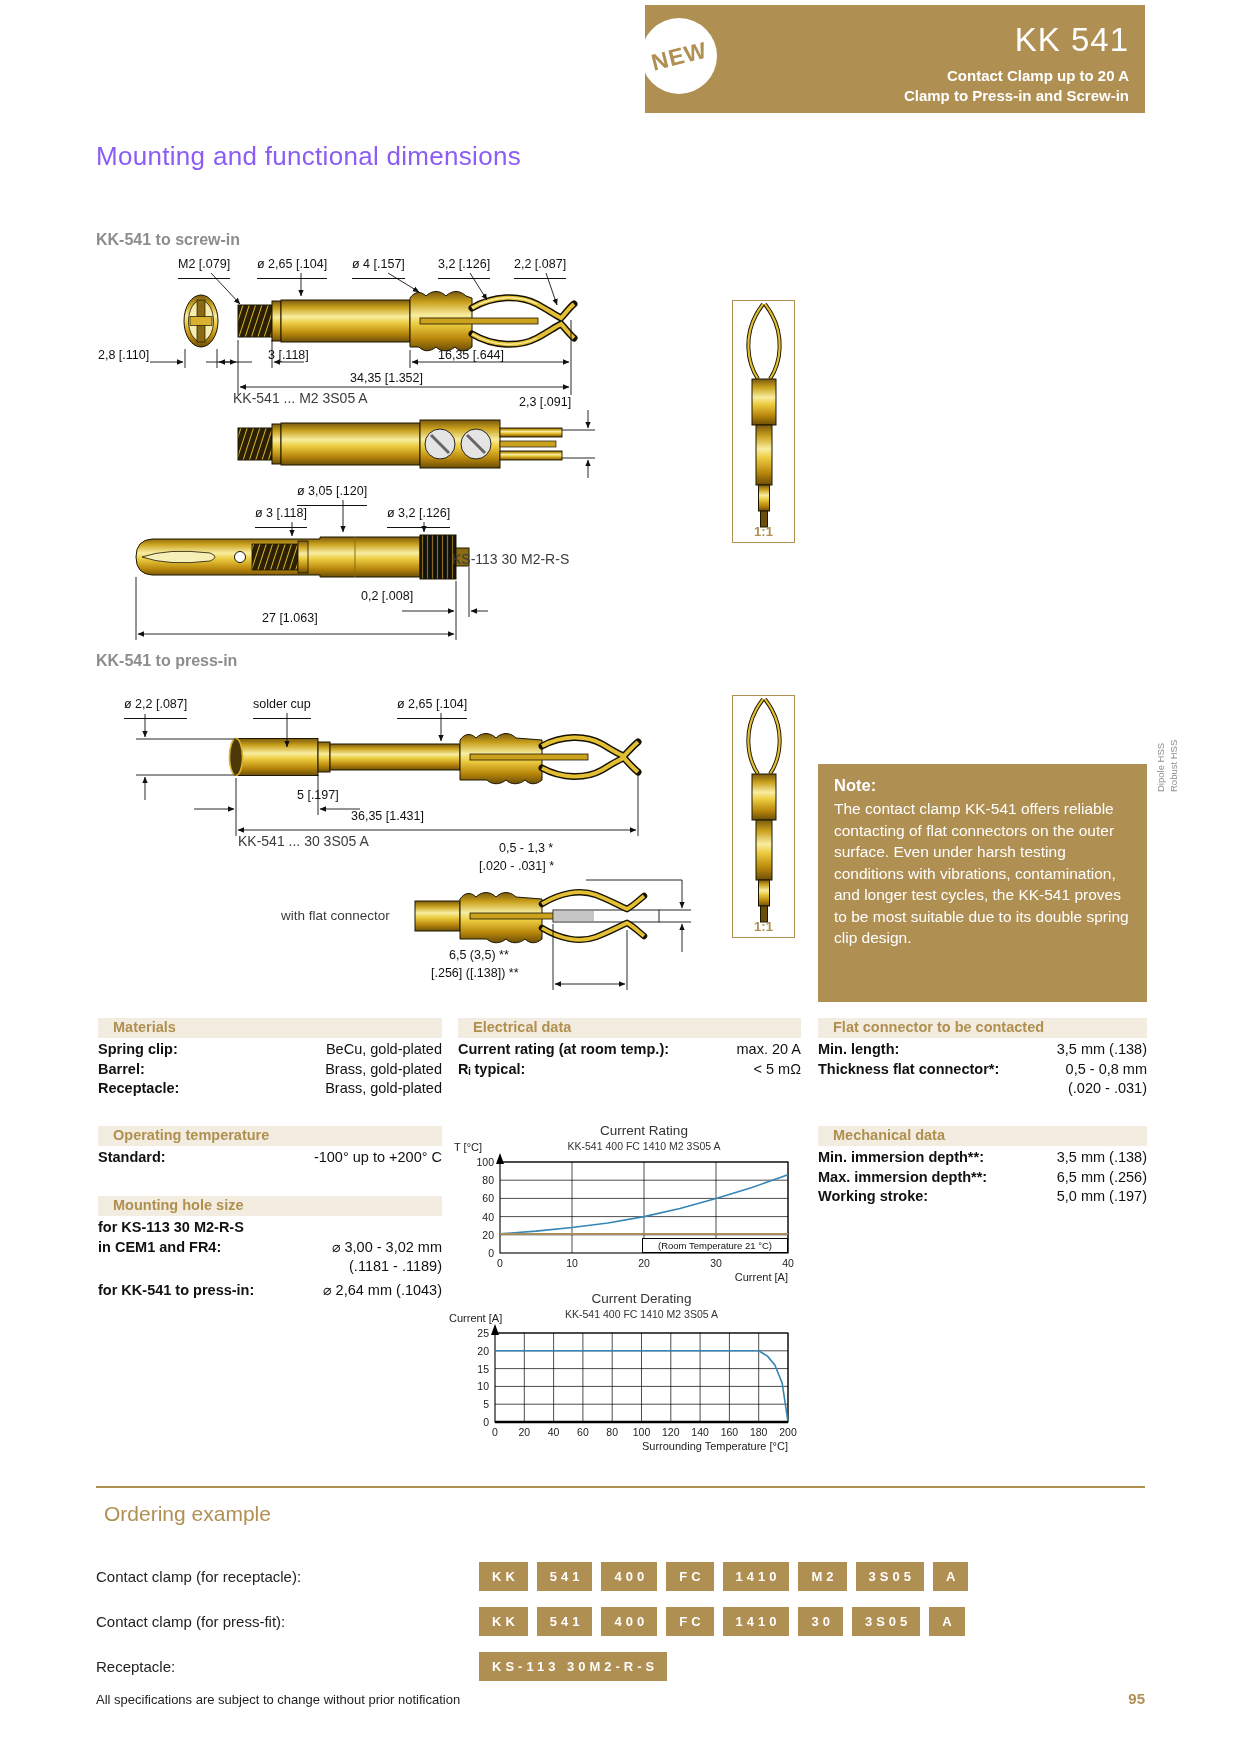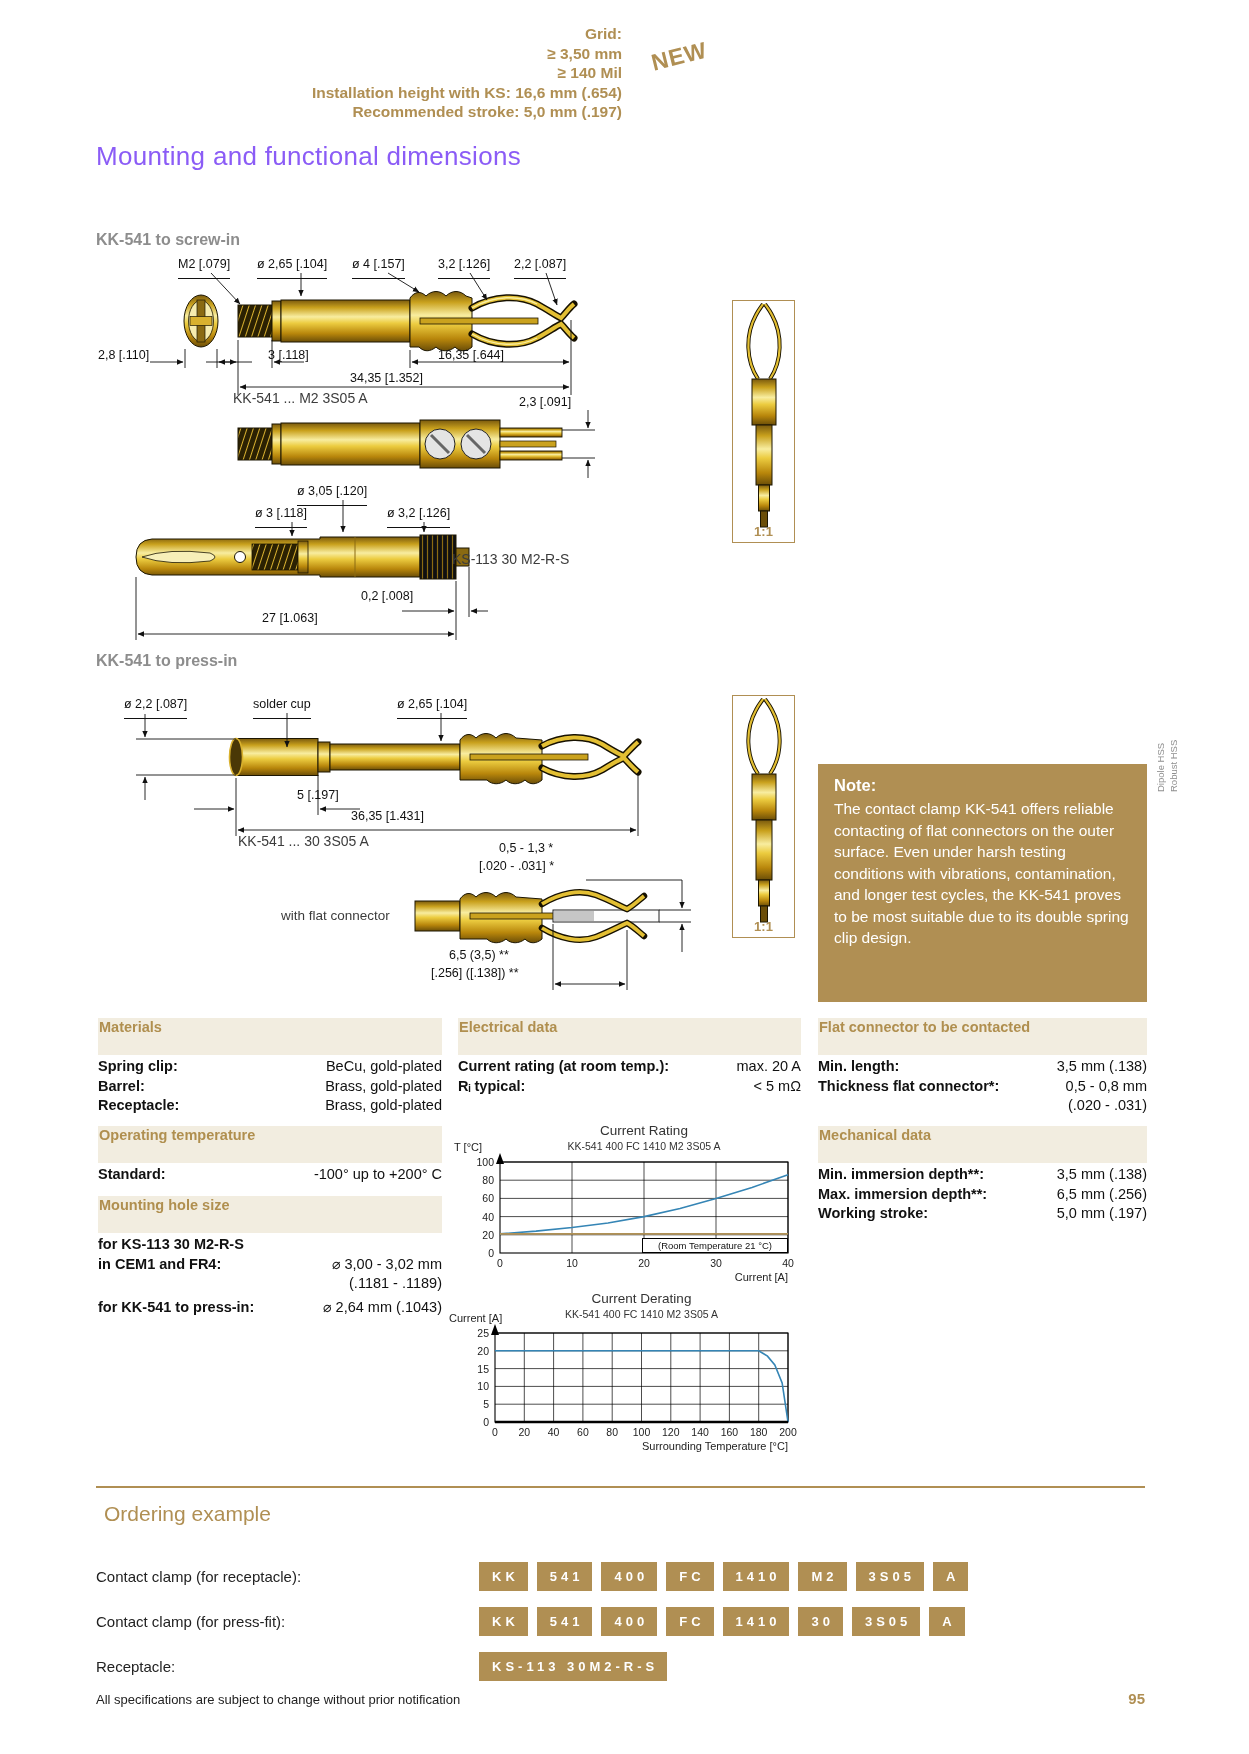--- a/index.html
+++ b/index.html
@@ -26,22 +26,22 @@
   .scale-label{position:absolute;bottom:3px;left:0;width:100%;text-align:center;
                color:#b08f53;font-weight:bold;font-size:13px}
   .notebox{position:absolute;left:818px;top:764px;width:329px;height:238px;background:#b08f53;
            color:#fff;padding:12px 16px;box-sizing:border-box}
   .notebox .nt{font-weight:bold;font-size:16.5px;margin-bottom:3px}
   .notebox .nb{font-size:15.5px;line-height:21.5px}
   .sidetab{position:absolute;left:1155px;top:692px;display:flex;gap:2px;height:100px}
   .sidetab span{writing-mode:vertical-rl;transform:rotate(180deg);font-size:9.5px;color:#8f8f8f}
   
   .spec{position:absolute}
-  .bar{background:#f2ede0;color:#b08f4f;font-weight:bold;font-size:14.5px;height:37px;
-       line-height:19px;padding-left:1px;margin-bottom:2px}
+  .bar{background:#f2ede0;color:#b08f4f;font-weight:bold;font-size:14.5px;height:20px;
+       line-height:19px;padding-left:15px;margin-bottom:2px}
   .spec-row{display:flex;justify-content:space-between;font-size:14.5px;line-height:19.5px;color:#111}
   .spec-row .sl{font-weight:bold}
   .spec-intro{font-weight:bold;font-size:14.5px;line-height:19.5px;color:#111}
   
   .chart{position:absolute}
   .chart span{position:absolute;white-space:nowrap}
   .c-title{font-size:13.5px;color:#333;text-align:center}
   .c-sub{font-size:10.5px;color:#333;text-align:center}
   .c-tick{font-size:10.5px;color:#222}
   .c-xtick{text-align:center}
@@ -84,26 +84,24 @@
       <pattern id="pKnurl" width="5" height="8" patternUnits="userSpaceOnUse">
         <rect width="5" height="8" fill="#101010"></rect>
         <line x1="2.5" y1="0" x2="2.5" y2="8" stroke="#8a6a12" stroke-width="1.2"></line>
       </pattern>
       <marker id="mA" viewBox="0 0 10 10" refX="8.5" refY="5" markerWidth="8" markerHeight="8" orient="auto-start-reverse">
         <path d="M0,1.2 L9,5 L0,8.8 Z" fill="#111"></path>
       </marker>
     </defs>
   </svg>
 
-  <div class="hdr-left">
-    <div>Grid:</div>
-    <div>≥ 3,50 mm</div>
-    <div>≥ 140 Mil</div>
-    <div>Installation height with KS: 16,6 mm (.654)</div>
-    <div>Recommended stroke: 5,0 mm (.197)</div>
+  <div class="hdr-block">
+    <div class="hdr-title">KK 541</div>
+    <div class="hdr-sub1">Contact Clamp up to 20 A</div>
+    <div class="hdr-sub2">Clamp to Press-in and Screw-in</div>
   </div>
   <div class="new-badge">
     <span>NEW</span>
   </div>
 
   <div class="main-title">Mounting and functional dimensions</div>
   <div class="draw-h" style="left:96px;top:231px">KK-541 to screw-in</div>
   <div class="draw-h" style="left:96px;top:652px">KK-541 to press-in</div>
 
   <svg class="art" style="left:90px;top:250px" width="520" height="400">

